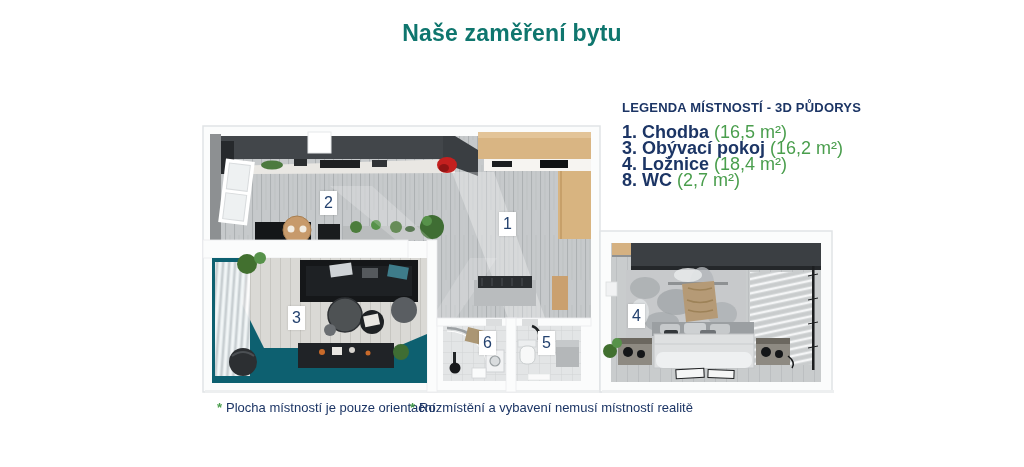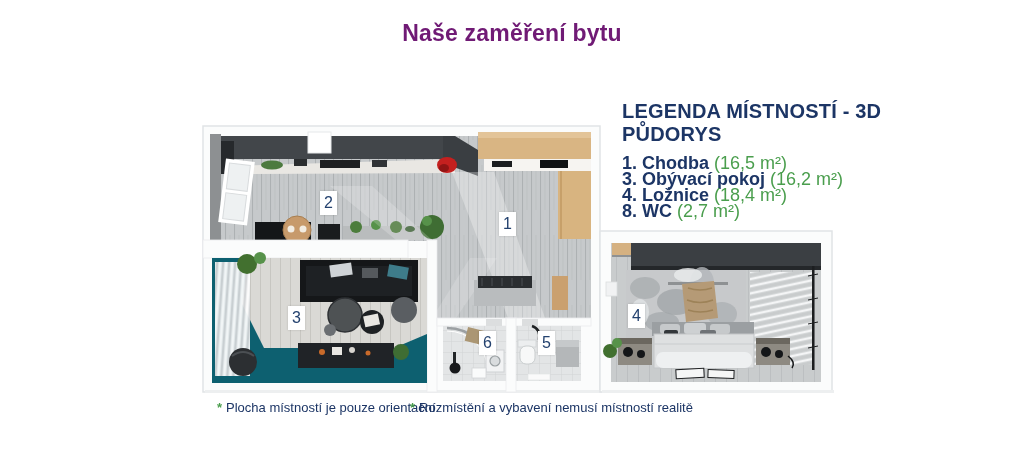--- a/index.html
+++ b/index.html
@@ -2,25 +2,25 @@
 <html><head>
 <meta charset="utf-8">
 <style>
   html,body{margin:0;padding:0;background:#ffffff;}
   .canvas{
     position:relative;width:1024px;height:467px;background:#ffffff;overflow:hidden;
     font-family:"Liberation Sans",sans-serif;
   }
   .page-title{
     position:absolute;top:20px;left:0;width:1024px;text-align:center;
-    font-size:23px;font-weight:bold;color:#701a75;letter-spacing:.2px;
+    font-size:23px;font-weight:bold;color:#0f766e;letter-spacing:.2px;
   }
   
   .legend{position:absolute;left:622px;top:100px;width:290px;}
-  .legend-title{font-size:20px;font-weight:bold;color:#1c3565;letter-spacing:.2px;}
+  .legend-title{font-size:13px;font-weight:bold;color:#1c3565;letter-spacing:.2px;}
   .legend-items{margin-top:9px;}
   .legend-item{font-size:18px;line-height:16px;color:#1c3565;white-space:nowrap;}
   .legend-item .nm{font-weight:bold;color:#1c3565;}
   .legend-item .ar{font-weight:normal;color:#4a9e4d;}
   
   .plan{position:absolute;left:0;top:0;width:1024px;height:467px;}
   .plan svg{position:absolute;left:0;top:0;}
   .room-label{
     position:absolute;width:17px;height:24px;background:#ffffff;
     color:#24426f;font-size:16px;line-height:24px;text-align:center;

